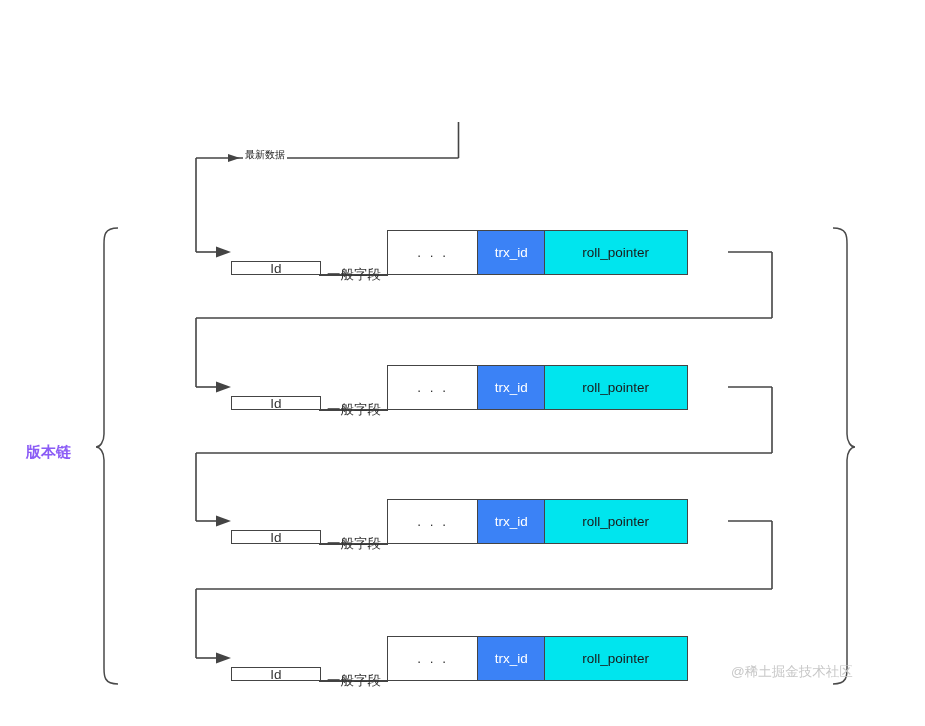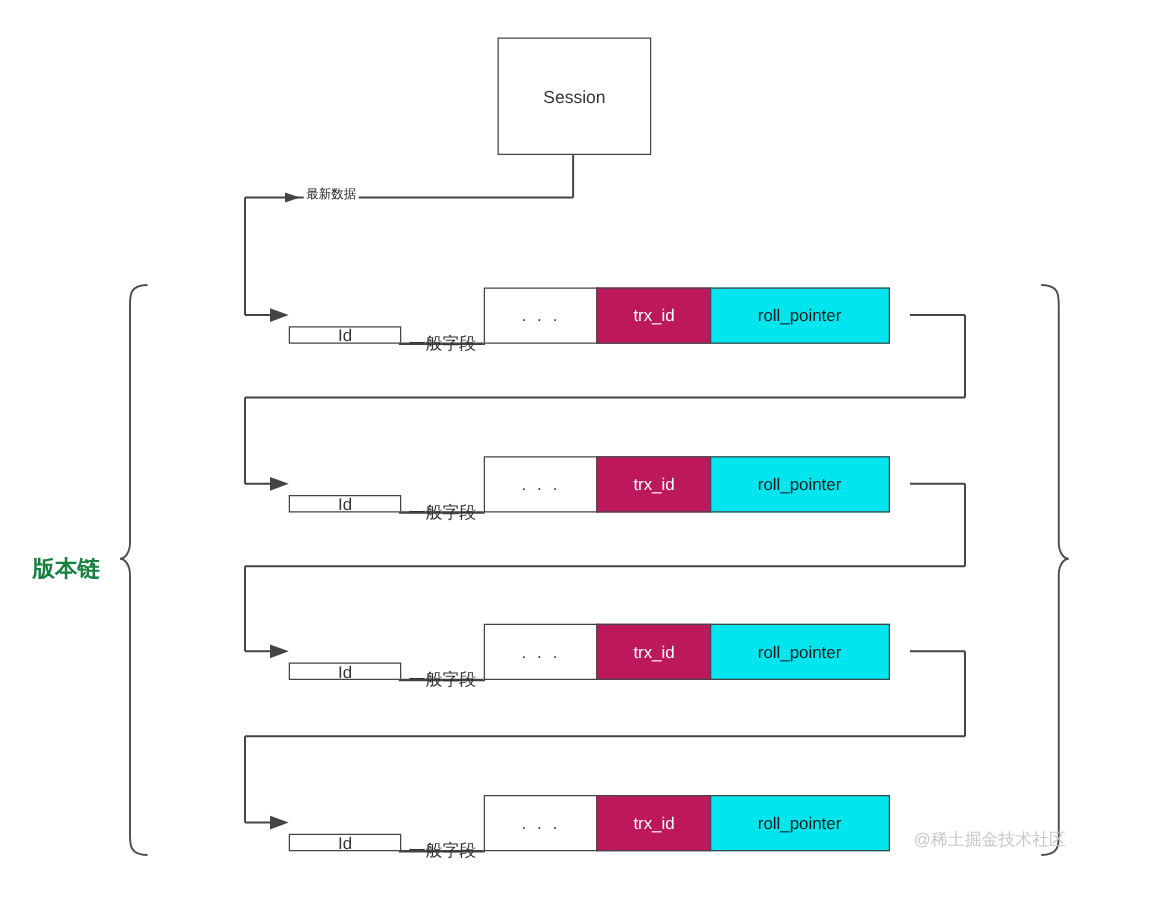--- a/index.html
+++ b/index.html
@@ -54,38 +54,38 @@
     justify-content: center;
     font-size: 13.5px;
     color: #333333;
     background: #ffffff;
     white-space: nowrap;
   }
   .cell:first-child { margin-left: 0; }
   .c-id      { width: 90px; margin-top: 31px; }
   .c-field   { width: 69px; margin-top: 44px; }
   .c-dots    { width: 92px; letter-spacing: 2.5px; }
-  .c-trx     { width: 92px; background: #be185d; color: #ffffff; }
+  .c-trx     { width: 68px; background: #3b82f6; color: #ffffff; }
   .c-roll    { width: 144px; background: #00e5ee; color: #1a1a1a; }
 
   .label-newest {
     position: absolute;
     left: 243px;
     top: 148px;
     font-size: 10px;
     color: #222222;
     background: #ffffff;
     padding: 0 2px;
   }
   .label-chain {
     position: absolute;
     left: 26px;
     top: 443px;
-    font-size: 18px;
-    color: #15803d;
+    font-size: 15px;
+    color: #8b5cf6;
     font-weight: bold;
   }
   .watermark {
     position: absolute;
     left: 731px;
     top: 663px;
     font-size: 13.5px;
     color: #c8c8c8;
   }
 </style>
@@ -133,23 +133,20 @@
 
     <g stroke="#4a4a4a" stroke-width="1.5" fill="none">
       <path d="M118,228 C104,228 104,236 104,244 L104,434 C104,442 100,447 96,447 C100,447 104,452 104,460 L104,668 C104,676 104,684 118,684"></path>
     </g>
 
     <g stroke="#4a4a4a" stroke-width="1.5" fill="none">
       <path d="M833,228 C847,228 847,236 847,244 L847,434 C847,442 851,447 855,447 C851,447 847,452 847,460 L847,668 C847,676 847,684 833,684"></path>
     </g>
   </svg>
 
-  <div class="session-box">
-    <span>Session</span>
-  </div>
 
   <div class="label-newest">最新数据</div>
 
   <div class="label-chain">版本链</div>
 
   <div class="row" style="top:230px;">
     <div class="cell c-id">Id</div>
     <div class="cell c-field">一般字段</div>
     <div class="cell c-dots">. . .</div>
     <div class="cell c-trx">trx_id</div>

